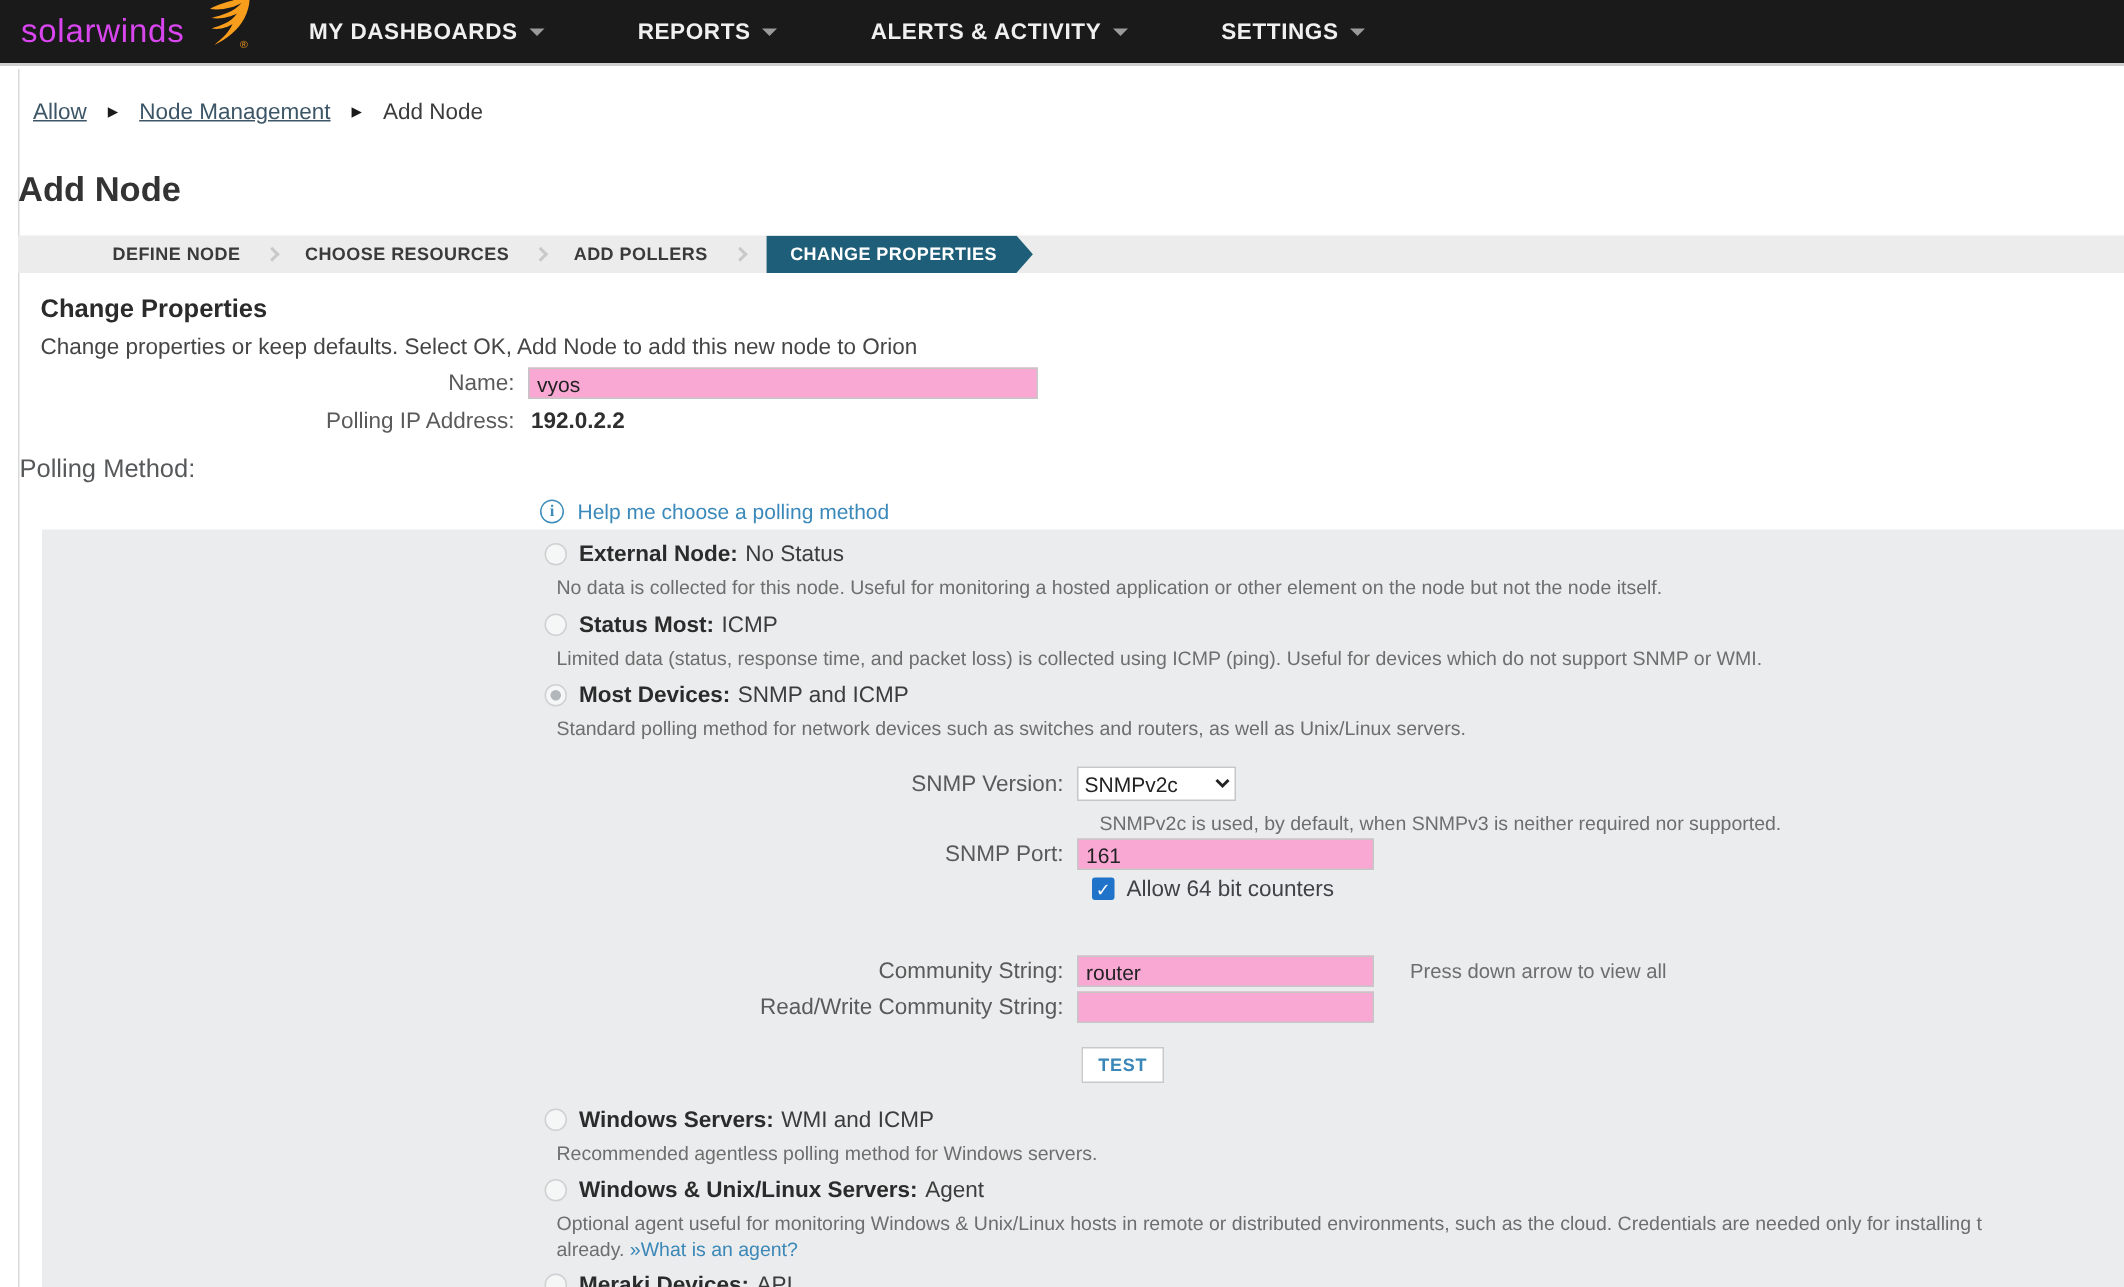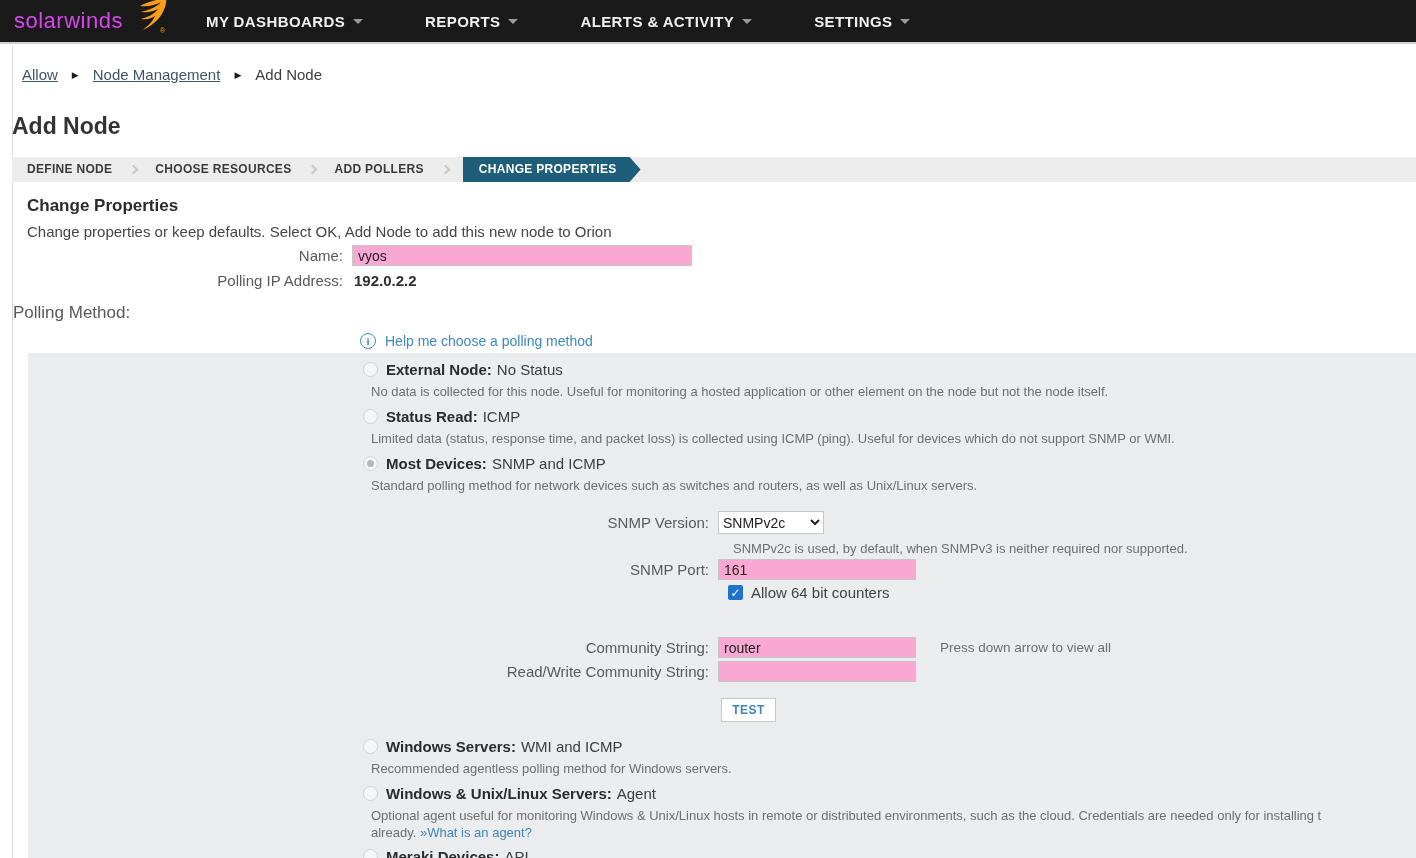--- a/index.html
+++ b/index.html
@@ -28,21 +28,21 @@
   .breadcrumb { position:absolute; left:22px; top:66px; font-size:15px; display:flex; align-items:center; }
   .crumb-link { color:#3d5667; text-decoration:underline; cursor:pointer; }
   .crumb-sep { color:#1a1a1a; font-size:9px; margin:0 14px; }
   .crumb-current { color:#3c3c3c; }
 
   
   .page-title { position:absolute; left:12px; top:113px; font-size:23px; font-weight:700; color:#333; }
 
   
   .tabbar { position:absolute; left:12px; top:157px; width:1404px; height:25px; background:#ececec;
-    display:flex; align-items:center; }
+    display:flex; align-items:center;padding-left:48px; }
   .tab { font-size:12px; font-weight:700; color:#3a3a3a; letter-spacing:0.3px; padding:0 12px;
     line-height:25px; white-space:nowrap; }
   .tab:first-child { padding-left:15px; }
   .tab-chevron { width:7px; height:7px; border-top:2px solid #c9c9c9; border-right:2px solid #c9c9c9;
     transform:rotate(45deg); margin:0 6px; }
   .tab-active { background:#1f5e79; color:#fff; font-size:12px; font-weight:700; letter-spacing:0.3px;
     line-height:25px; height:25px; padding:0 24px 0 16px; margin-left:8px; white-space:nowrap;
     clip-path:polygon(0 0, calc(100% - 11px) 0, 100% 50%, calc(100% - 11px) 100%, 0 100%); }
 
   
@@ -179,21 +179,21 @@
 
     <div class="opt" style="left:335px; top:8px;">
       <span class="radio"></span>
       <span class="opt-title">External Node:</span>
       <span class="opt-suffix">No Status</span>
     </div>
     <div class="opt-desc" style="left:343px; top:31px;">No data is collected for this node. Useful for monitoring a hosted application or other element on the node but not the node itself.</div>
 
     <div class="opt" style="left:335px; top:55px;">
       <span class="radio"></span>
-      <span class="opt-title">Status Read:</span>
+      <span class="opt-title">Status Most:</span>
       <span class="opt-suffix">ICMP</span>
     </div>
     <div class="opt-desc" style="left:343px; top:78px;">Limited data (status, response time, and packet loss) is collected using ICMP (ping). Useful for devices which do not support SNMP or WMI.</div>
 
     <div class="opt" style="left:335px; top:102px;">
       <span class="radio checked"></span>
       <span class="opt-title">Most Devices:</span>
       <span class="opt-suffix">SNMP and ICMP</span>
     </div>
     <div class="opt-desc" style="left:343px; top:125px;">Standard polling method for network devices such as switches and routers, as well as Unix/Linux servers.</div>

